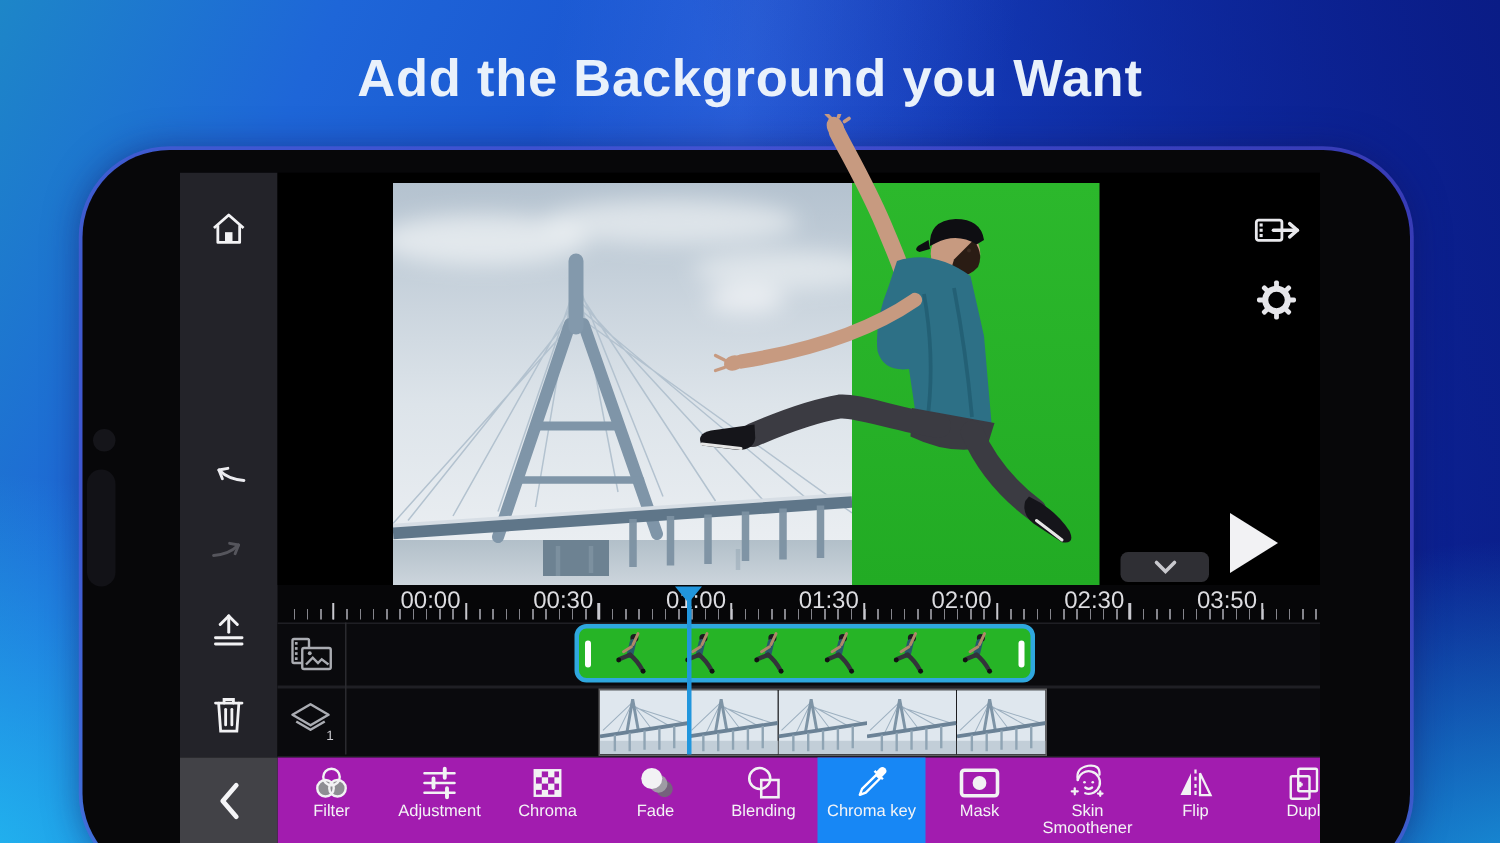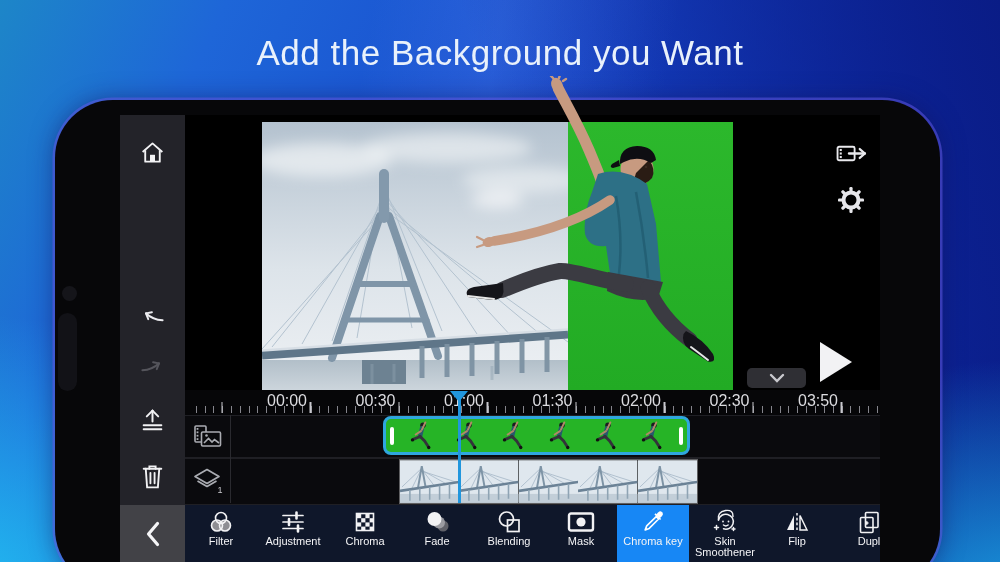--- a/index.html
+++ b/index.html
@@ -8,21 +8,21 @@
   
   .bg{position:absolute;inset:0;
     background:
       radial-gradient(75% 95% at -5% 105%, rgba(34,195,243,.95), rgba(34,195,243,0) 52%),
       radial-gradient(60% 80% at 102% 108%, rgba(28,178,238,.85), rgba(28,178,238,0) 55%),
       linear-gradient(100deg, rgba(255,255,255,0) 34%, rgba(110,160,255,.18) 46%, rgba(255,255,255,0) 62%),
       linear-gradient(250deg, #0a1c86 0%, rgba(10,28,134,0) 45%),
       linear-gradient(115deg, #1d86c8 0%, #1e66d8 18%, #1849cd 48%, #0f2fb2 78%, #0d2496 100%);}
   
   .title{position:absolute;top:33px;left:0;width:100%;text-align:center;
-    font-size:35px;font-weight:400;letter-spacing:.5px;color:#e9f1fb;z-index:1;}
+    font-size:35px;font-weight:700;letter-spacing:.5px;color:#e9f1fb;z-index:1;}
   
   .phone{position:absolute;left:55px;top:100px;width:885px;height:487px;
     border-radius:58px;background:#070709;z-index:2;
     box-shadow:0 0 0 2.5px rgba(99,92,235,.5), 0 0 24px rgba(20,20,90,.55);}
   .cam-dot{position:absolute;left:7px;top:186px;width:15px;height:15px;border-radius:50%;background:#15151a;}
   .cam-pill{position:absolute;left:3px;top:213px;width:19px;height:78px;border-radius:10px;background:#121217;}
   .screen{position:absolute;left:65px;top:15px;width:760px;height:447px;background:#060608;overflow:hidden;}
   
   .sidebar{position:absolute;left:0;top:0;width:65px;height:390px;background:#232329;}
   .side-btn{position:absolute;left:0;width:65px;height:40px;display:flex;align-items:center;justify-content:center;background:none;border:none;padding:0;}
@@ -55,21 +55,21 @@
   .clip-green::before,.clip-green::after{content:"";position:absolute;top:50%;transform:translateY(-50%);
     width:4px;height:18px;border-radius:2px;background:#fff;}
   .clip-green::before{left:4px;} .clip-green::after{right:4px;}
   .clip-bridge{position:absolute;left:280px;top:345px;width:297px;height:43px;display:flex;overflow:hidden;
     outline:1px solid rgba(255,255,255,.35);}
   .clip-bridge svg{flex:none;}
   .playhead-line{position:absolute;left:338px;top:281px;width:3px;height:107px;background:#2196dd;}
   .playhead-tri{position:absolute;left:330px;top:276px;width:0;height:0;
     border-left:9px solid transparent;border-right:9px solid transparent;border-top:11px solid #2196dd;}
   
-  .toolbar{position:absolute;left:65px;top:390px;width:720px;height:57px;background:#0f172a;display:flex;justify-content:space-between;}
+  .toolbar{position:absolute;left:65px;top:390px;width:720px;height:57px;background:#a21caf;display:flex;justify-content:space-between;}
   .tb-item{flex:none;width:72px;height:57px;display:flex;flex-direction:column;align-items:center;
     background:none;border:none;padding:3px 1px 0 1px;box-sizing:border-box;cursor:pointer;}
   .tb-item .ic{height:27px;display:flex;align-items:center;justify-content:center;}
   .tb-item .lb{font-size:11px;color:#f4f4f6;line-height:1.02;text-align:center;margin-top:1px;}
   .tb-item.active{background:#1787f5;}
   .back-btn{position:absolute;left:0;top:390px;width:65px;height:57px;background:#424247;border:none;
     display:flex;align-items:center;justify-content:center;padding:0;}
   
   .man{position:absolute;left:450px;top:76px;width:295px;height:320px;z-index:5;pointer-events:none;}
 </style>
@@ -447,38 +447,38 @@
           </button>
           <button class="tb-item">
             <span class="ic">
               <svg width="26" height="26" viewBox="0 0 26 26" fill="none" stroke="#f2f2f4" stroke-width="1.7">
                 <circle cx="10.5" cy="10" r="7"></circle>
                 <rect x="11.5" y="11" width="11.5" height="11.5"></rect>
               </svg>
             </span>
             <span class="lb">Blending</span>
           </button>
-          <button class="tb-item">
-            <span class="ic">
-              <svg width="28" height="22" viewBox="0 0 28 22">
-                <rect x="2" y="2.5" width="24" height="17" rx="2" fill="none" stroke="#f2f2f4" stroke-width="2.4"></rect>
-                <circle cx="14" cy="11" r="4.6" fill="#f2f2f4"></circle>
-              </svg>
-            </span>
-            <span class="lb">Mask</span>
-          </button>
           <button class="tb-item active">
             <span class="ic">
               <svg width="26" height="26" viewBox="0 0 26 26">
                 <path d="M18.4 3.2 a2.6 2.6 0 0 1 3.7 3.7 l-2.3 2.3 -3.7 -3.7 z" fill="#fff"></path>
                 <path d="M15 4.9 l5.6 5.6" stroke="#fff" stroke-width="1.6"></path>
                 <path d="M16.2 7.6 l2.4 2.4 -9.4 9.4 -4 1.5 1.5 -4 z" fill="none" stroke="#fff" stroke-width="1.6" stroke-linejoin="round"></path>
               </svg>
             </span>
             <span class="lb">Chroma key</span>
+          </button>
+          <button class="tb-item">
+            <span class="ic">
+              <svg width="28" height="22" viewBox="0 0 28 22">
+                <rect x="2" y="2.5" width="24" height="17" rx="2" fill="none" stroke="#f2f2f4" stroke-width="2.4"></rect>
+                <circle cx="14" cy="11" r="4.6" fill="#f2f2f4"></circle>
+              </svg>
+            </span>
+            <span class="lb">Mask</span>
           </button>
           <button class="tb-item">
             <span class="ic">
               <svg width="27" height="27" viewBox="0 0 27 27" fill="none" stroke="#f2f2f4" stroke-width="1.5" stroke-linecap="round">
                 <path d="M6.5 12 a7.5 7.5 0 1 1 5 8.8"></path>
                 <path d="M6.5 12 q-1.5 -8 7 -9.5 q8 -1 7.5 6"></path>
                 <circle cx="11" cy="13.5" r=".9" fill="#f2f2f4" stroke="none"></circle>
                 <circle cx="16.5" cy="13.5" r=".9" fill="#f2f2f4" stroke="none"></circle>
                 <path d="M11.5 17 q2.3 1.8 4.6 0"></path>
                 <path d="M4.5 17.5 v4 M2.5 19.5 h4"></path>

